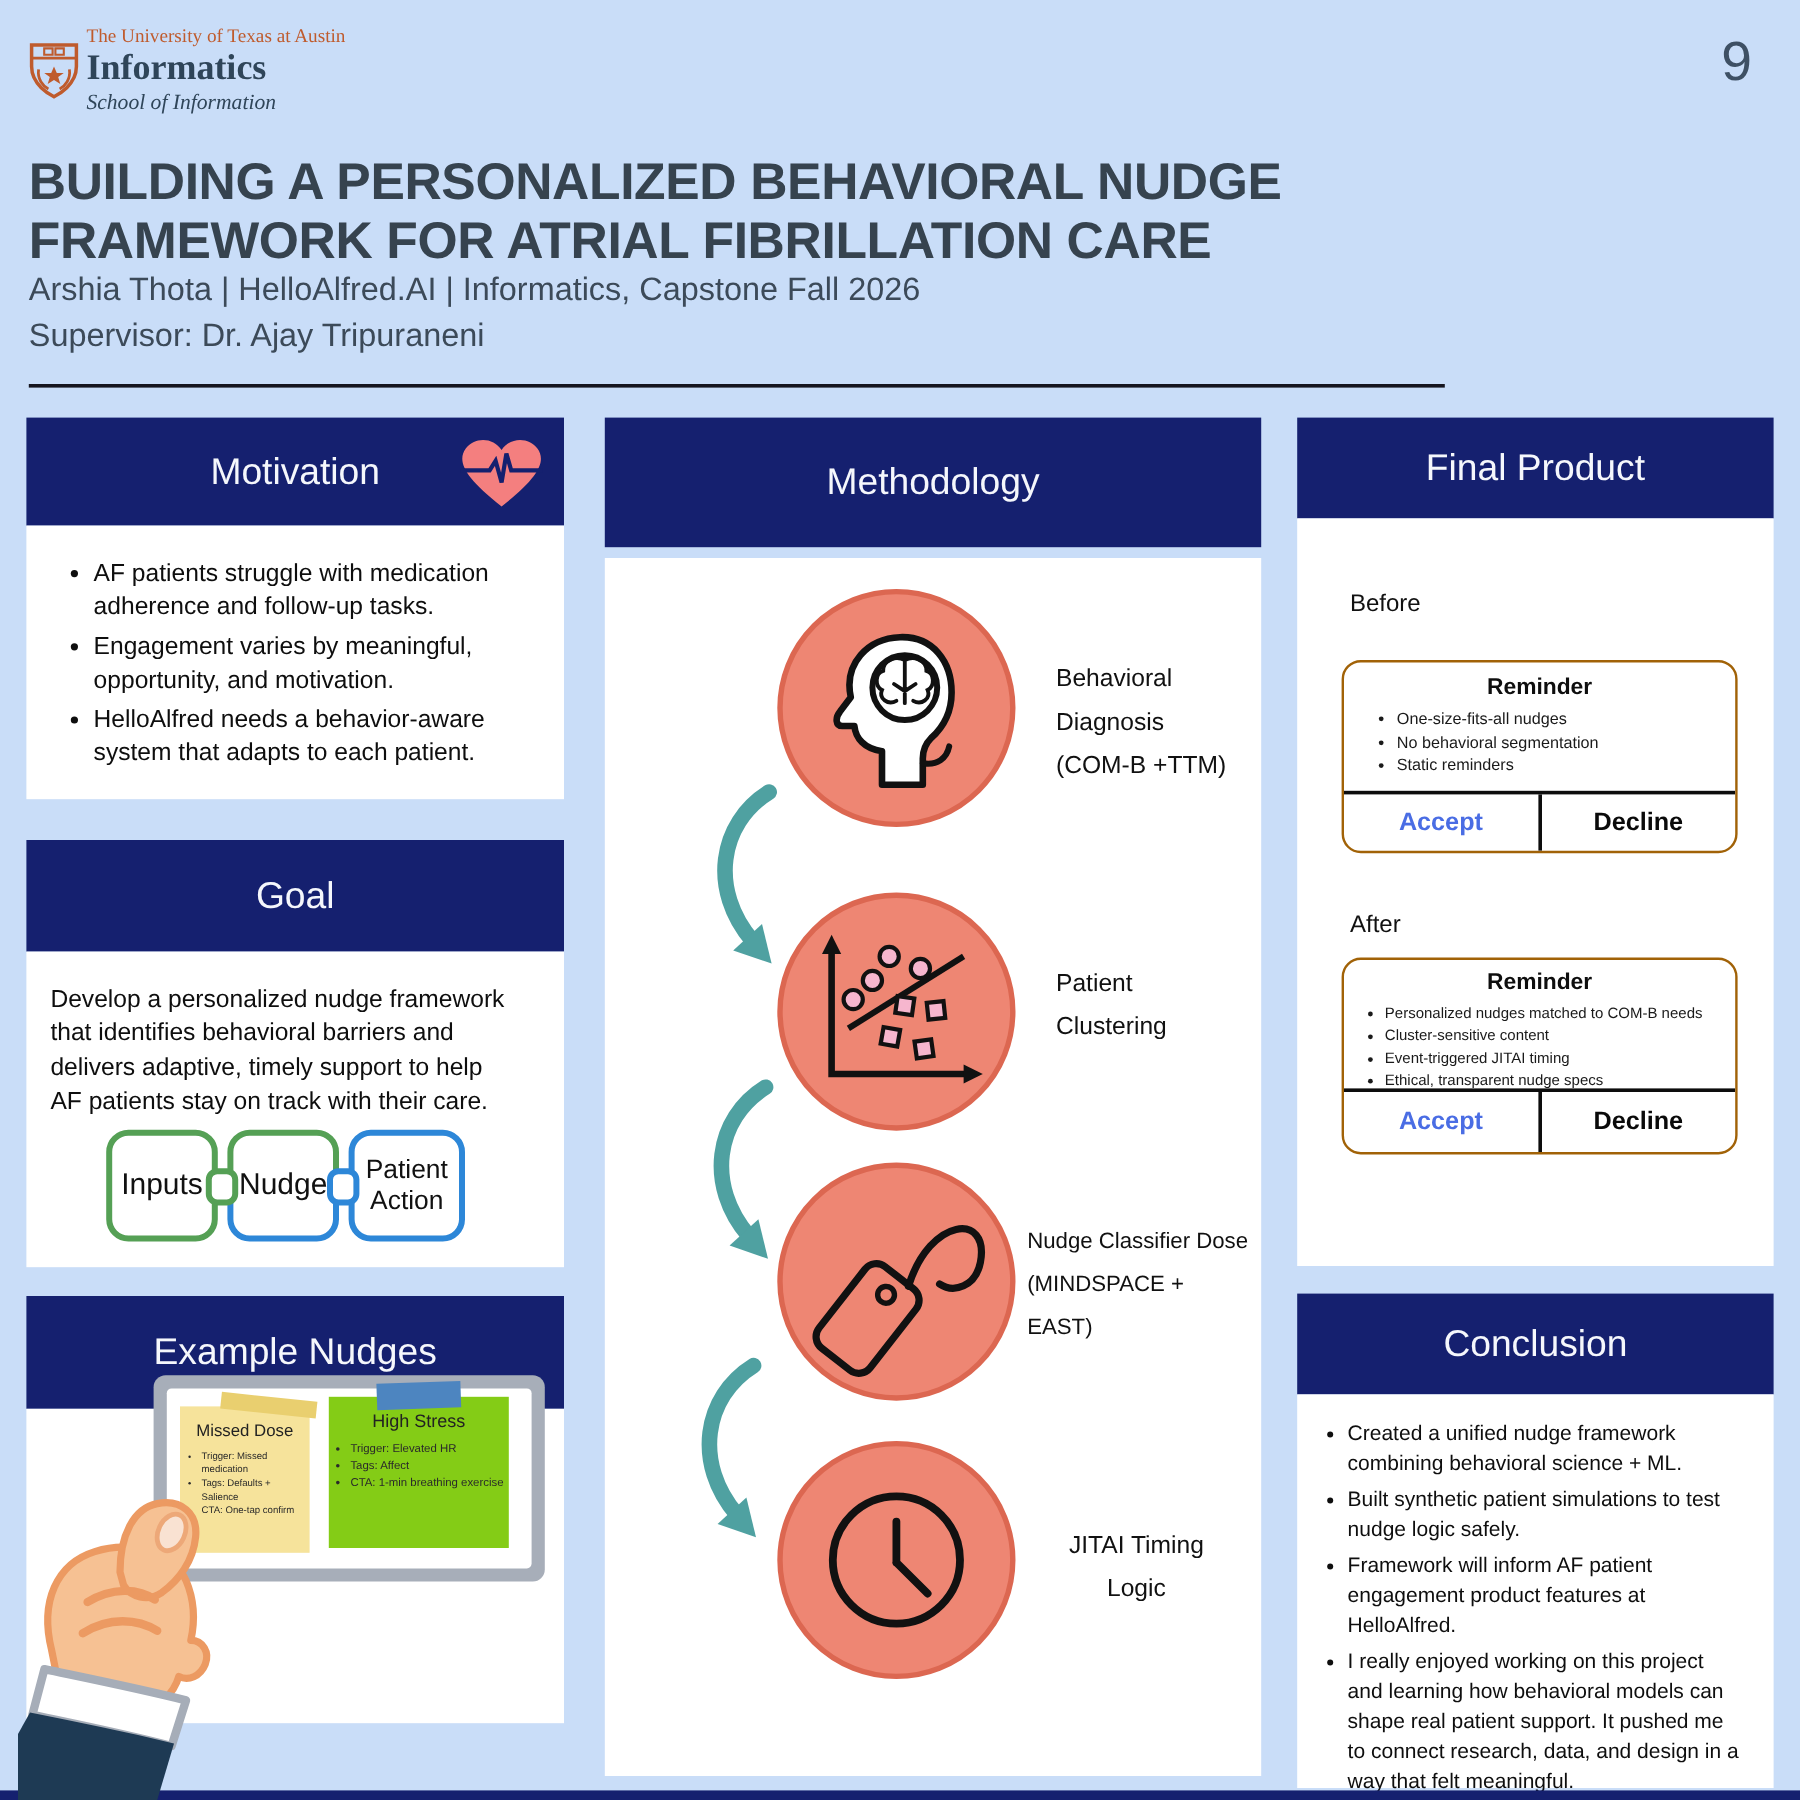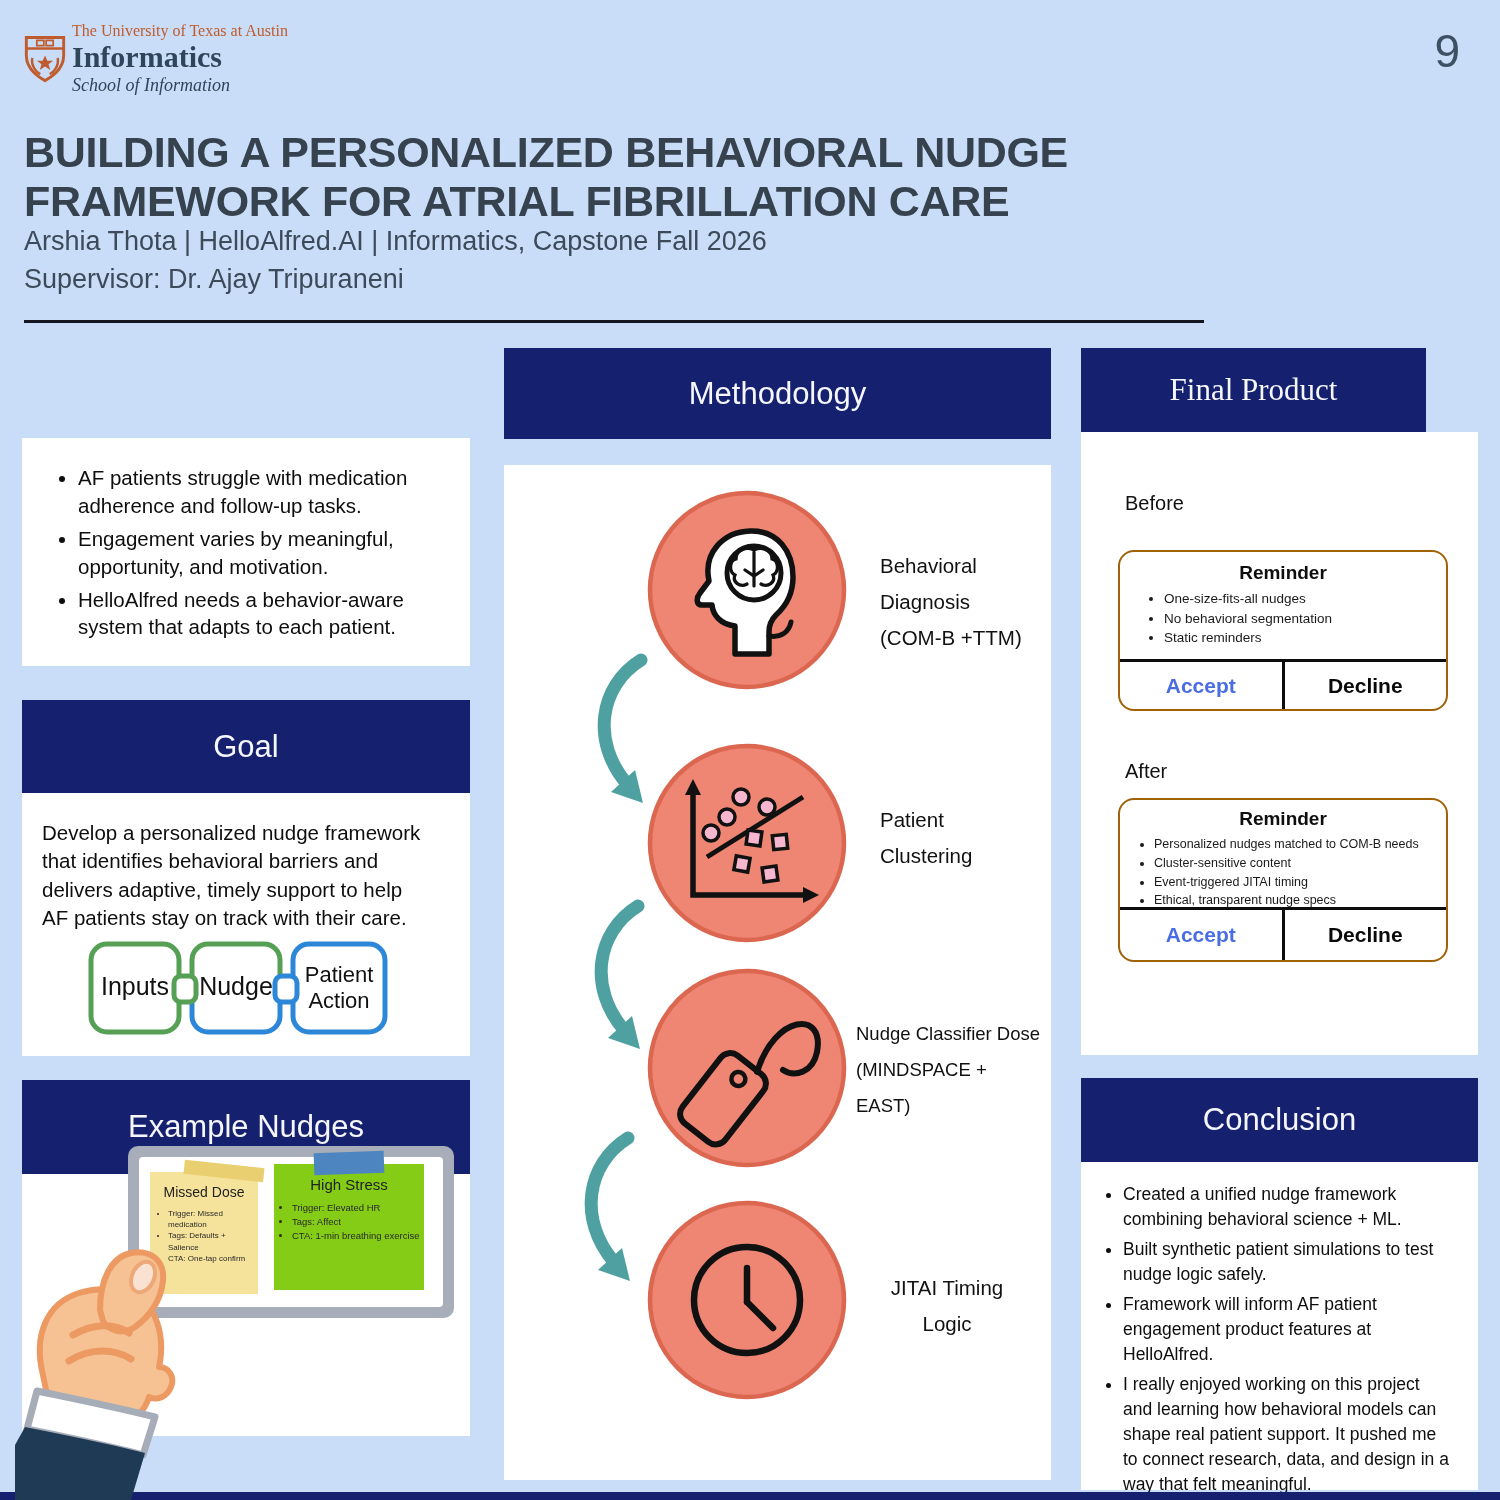--- a/index.html
+++ b/index.html
@@ -75,20 +75,27 @@
   <div class="abs page-num" style="right:40px;top:24px;">9</div>
 
   <div class="abs main-title" style="left:24px;top:128px;width:1456px;">
     <div>BUILDING A PERSONALIZED BEHAVIORAL NUDGE</div>
     <div>FRAMEWORK FOR ATRIAL FIBRILLATION CARE</div>
   </div>
   <div class="abs byline" style="left:24px;top:226px;">Arshia Thota | HelloAlfred.AI | Informatics, Capstone Fall 2026</div>
   <div class="abs byline" style="left:24px;top:264px;">Supervisor: Dr. Ajay Tripuraneni</div>
   <div class="abs rule" style="left:24px;top:320px;width:1180px;"></div>
 
+  <div class="abs navy" style="left:22px;top:348px;width:448px;height:90px;">
+    <div class="card-title">Motivation</div>
+    <svg class="abs" style="right:12px;top:14px;" width="80" height="64" viewBox="0 0 80 64">
+      <path d="M40,13 C33,2 17,2 10,12 C3,22 8,35 40,60 C72,35 77,22 70,12 C63,2 47,2 40,13 Z" fill="#f47f7f"></path>
+      <polyline points="6,30 30,30 35,22 40,40 44,16 48,30 74,30" fill="none" stroke="#15206f" stroke-width="3.5"></polyline>
+    </svg>
+  </div>
   <div class="abs white-box" style="left:22px;top:438px;width:448px;height:228px;">
     <ul class="bul mot-ul" style="margin:26px 8px 0 32px;">
       <li><span>AF patients struggle with medication</span><br><span>adherence and follow-up tasks.</span></li>
       <li><span>Engagement varies by meaningful,</span><br><span>opportunity, and motivation.</span></li>
       <li><span>HelloAlfred needs a behavior-aware</span><br><span>system that adapts to each patient.</span></li>
     </ul>
   </div>
 
   <div class="abs navy" style="left:22px;top:700px;width:448px;height:93px;">
     <div class="card-title">Goal</div>
@@ -153,21 +160,21 @@
              C154,172 160,182 156,192 C152,202 142,206 134,202 C130,216 118,228 100,232
              C70,240 40,222 32,200 Z" fill="#f6c193" stroke="#ec9a62" stroke-width="6" stroke-linejoin="round"></path>
     <path d="M85,115 C85,85 96,62 116,58 C136,54 150,66 148,86 C146,106 134,122 120,132
              C108,140 94,136 88,126 Z" fill="#f6c193" stroke="#ec9a62" stroke-width="6" stroke-linejoin="round"></path>
     <ellipse cx="128" cy="82" rx="11" ry="16" transform="rotate(25 128 82)" fill="#f9e2d2" stroke="#eda878" stroke-width="4"></ellipse>
     <path d="M58,140 C78,128 100,128 114,138 M54,166 C76,152 100,154 116,164" fill="none" stroke="#ec9a62" stroke-width="7" stroke-linecap="round"></path>
     <path d="M22,196 C60,204 100,212 140,222 L128,260 C90,250 50,242 12,234 Z" fill="#ffffff" stroke="#a6adb8" stroke-width="7" stroke-linejoin="round"></path>
     <path d="M10,232 C50,240 90,248 130,258 L116,305 L0,305 L0,250 Z" fill="#1e3a54"></path>
   </svg>
 
-  <div class="abs navy" style="left:504px;top:348px;width:547px;height:91px;">
+  <div class="abs navy" style="left:504px;top:348px;width:547px;height:108px;">
     <div class="card-title">Methodology</div>
   </div>
   <div class="abs white-box" style="left:504px;top:465px;width:547px;height:1015px;"></div>
 
   <svg class="abs" style="left:575px;top:480px;" width="290" height="930" viewBox="0 0 290 930">
     <defs>
       <g id="curve-arrow">
         <path d="M66,180 C24,206 16,262 52,304" fill="none" stroke="#4fa1a1" stroke-width="13" stroke-linecap="round"></path>
         <polygon points="60,290 36,312 68,323" fill="#4fa1a1"></polygon>
       </g>
@@ -234,21 +241,21 @@
   <div class="abs meth-label" style="left:856px;top:1016px;font-size:18.5px;width:200px;">
     <div>Nudge Classifier Dose</div>
     <div>(MINDSPACE +</div>
     <div>EAST)</div>
   </div>
   <div class="abs meth-label" style="left:872px;top:1270px;width:150px;text-align:center;">
     <div>JITAI Timing</div>
     <div>Logic</div>
   </div>
 
-  <div class="abs navy" style="left:1081px;top:348px;width:345px;height:84px;font-family:Liberation Serif, serif;">
+  <div class="abs navy" style="left:1081px;top:348px;width:397px;height:84px;">
     <div class="card-title">Final Product</div>
   </div>
   <div class="abs white-box" style="left:1081px;top:432px;width:397px;height:623px;"></div>
 
   <div class="abs fp-sublabel" style="left:1125px;top:492px;">Before</div>
   <div class="abs rem-card" style="left:1118px;top:550px;width:326px;height:157px;">
     <div class="rem-title" style="margin-top:10px;">Reminder</div>
     <ul class="rem-ul">
       <li>One-size-fits-all nudges</li>
       <li>No behavioral segmentation</li>

